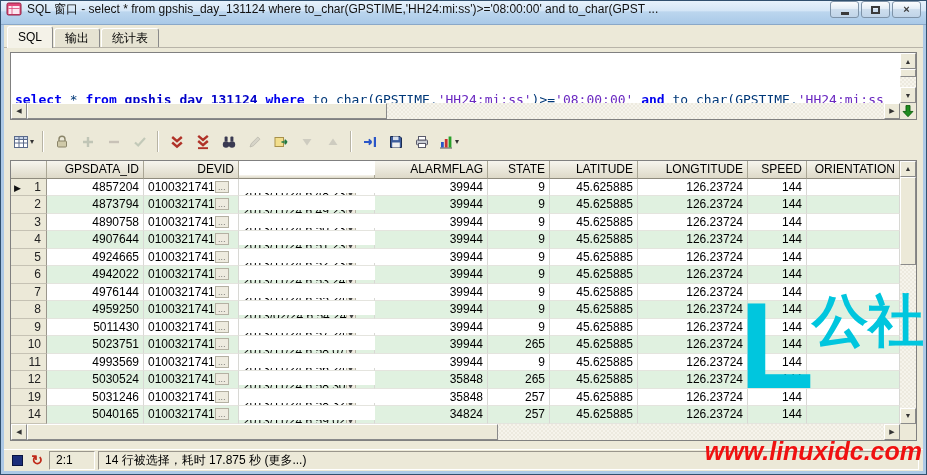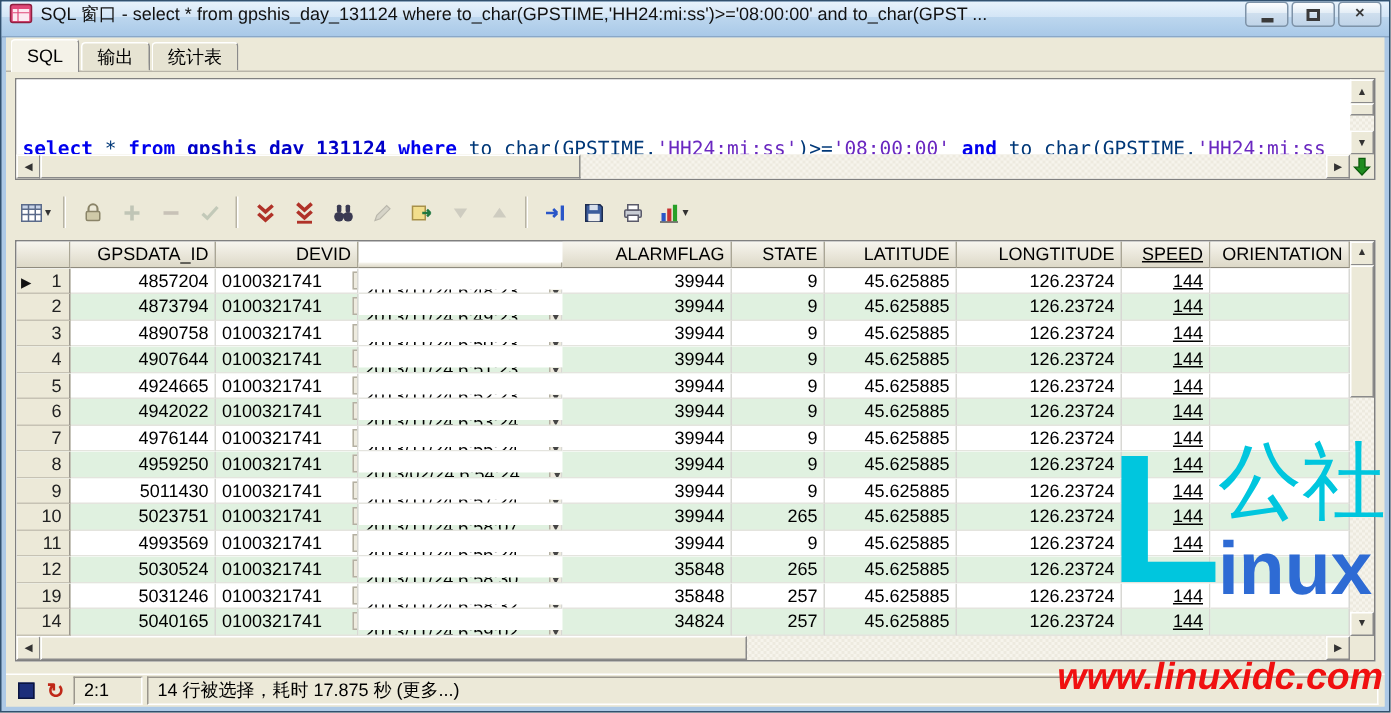--- a/index.html
+++ b/index.html
@@ -93,24 +93,24 @@
     border-right:1px solid #d8d8d4; border-bottom:1px solid #e4e4de;
     background:#fff;
   }
   .gut{ flex:0 0 36px; }
   .gcell.gut{
     background:#ece9d8 !important; border-right:1px solid #9a968c; border-bottom:1px solid #c6c2b4;
     text-align:right; padding-right:5px; position:relative; color:#222;
   }
   .mark{ position:absolute; left:3px; top:1px; font-size:9px; color:#111; }
   .c0{ flex:0 0 97px; } .c1{ flex:0 0 95px; } .c2{ flex:0 0 136px;margin-top:14px; } .c3{ flex:0 0 113px; }
-  .c4{ flex:0 0 62px; } .c5{ flex:0 0 88px; } .c6{ flex:0 0 110px; } .c7{ flex:0 0 59px;text-decoration:underline; }
+  .c4{ flex:0 0 62px; } .c5{ flex:0 0 88px; } .c6{ flex:0 0 110px; } .c7{ flex:0 0 59px; }
   .c8{ flex:1 1 auto; min-width:0; }
   .gcell.num{ text-align:right; }
-  .gcell.wbtn{ display:flex; align-items:center; gap:20px; }
+  .gcell.wbtn{ display:flex; align-items:center; gap:0; }
   .cellbtn{
     flex:0 0 auto; font-size:8px; line-height:11px; color:#444; padding:0 2px;
     background:#eeebdf; border:1px solid #b4b0a2; height:12px;
   }
   .gvscroll{ grid-area:1/2/3/3; display:flex; flex-direction:column; background:#f4f2e8; }
   .ghscroll{ grid-area:3/1; display:flex; background:#f4f2e8; }
   .gcorner{ grid-area:3/2; background:#ece9d8; }
   
   .statusbar{
     height:24px; display:flex; align-items:center; gap:3px; padding:0 4px;
@@ -126,21 +126,21 @@
   .sb-panel.pos{ min-width:46px; }
   .sb-panel.msg{ flex:1; overflow:hidden; }
   .more{ cursor:pointer; }
   
   .wm-logo{
     position:absolute; right:2px; top:289px; display:flex; align-items:flex-start;
     pointer-events:none; z-index:50; line-height:1;
   }
   .wm-l{ font-size:122px; font-weight:bold; line-height:0.92; letter-spacing:-4px; }
   .wm-col{ display:flex; flex-direction:column; margin-left:2px; }
-  .wm-cjk{ font-size:56px; font-weight:normal; line-height:1.1; }
+  .wm-cjk{ font-size:56px; font-weight:bold; line-height:1.1; }
   .wm-rest{ font-size:50px; font-weight:bold; line-height:1.1; }
   .wm-url{
     position:absolute; right:4px; top:436px; font-size:25px; font-weight:bold;
     pointer-events:none; z-index:50; letter-spacing:0px;
   }
 </style>
 </head>
 <body>
 
 <div class="window">
@@ -605,18 +605,17 @@
         <span>14 行被选择，耗时 17.875 秒 </span><span class="more">(更多...)</span>
       </span>
     </div>
 
   </div>
 
   <div class="wm-logo">
     <span class="wm-l" style="color: rgb(0, 198, 222);">L</span>
     <span class="wm-col">
       <span class="wm-cjk" style="color: rgb(0, 198, 222);">公社</span>
-      <span class="wm-rest" style="color: rgb(46, 107, 212);">inux</span>
     </span>
   </div>
   <div class="wm-url" style="color: rgb(240, 16, 16); font-style: italic;">www.linuxidc.com</div>
 
 </div>
 
 </body></html>

